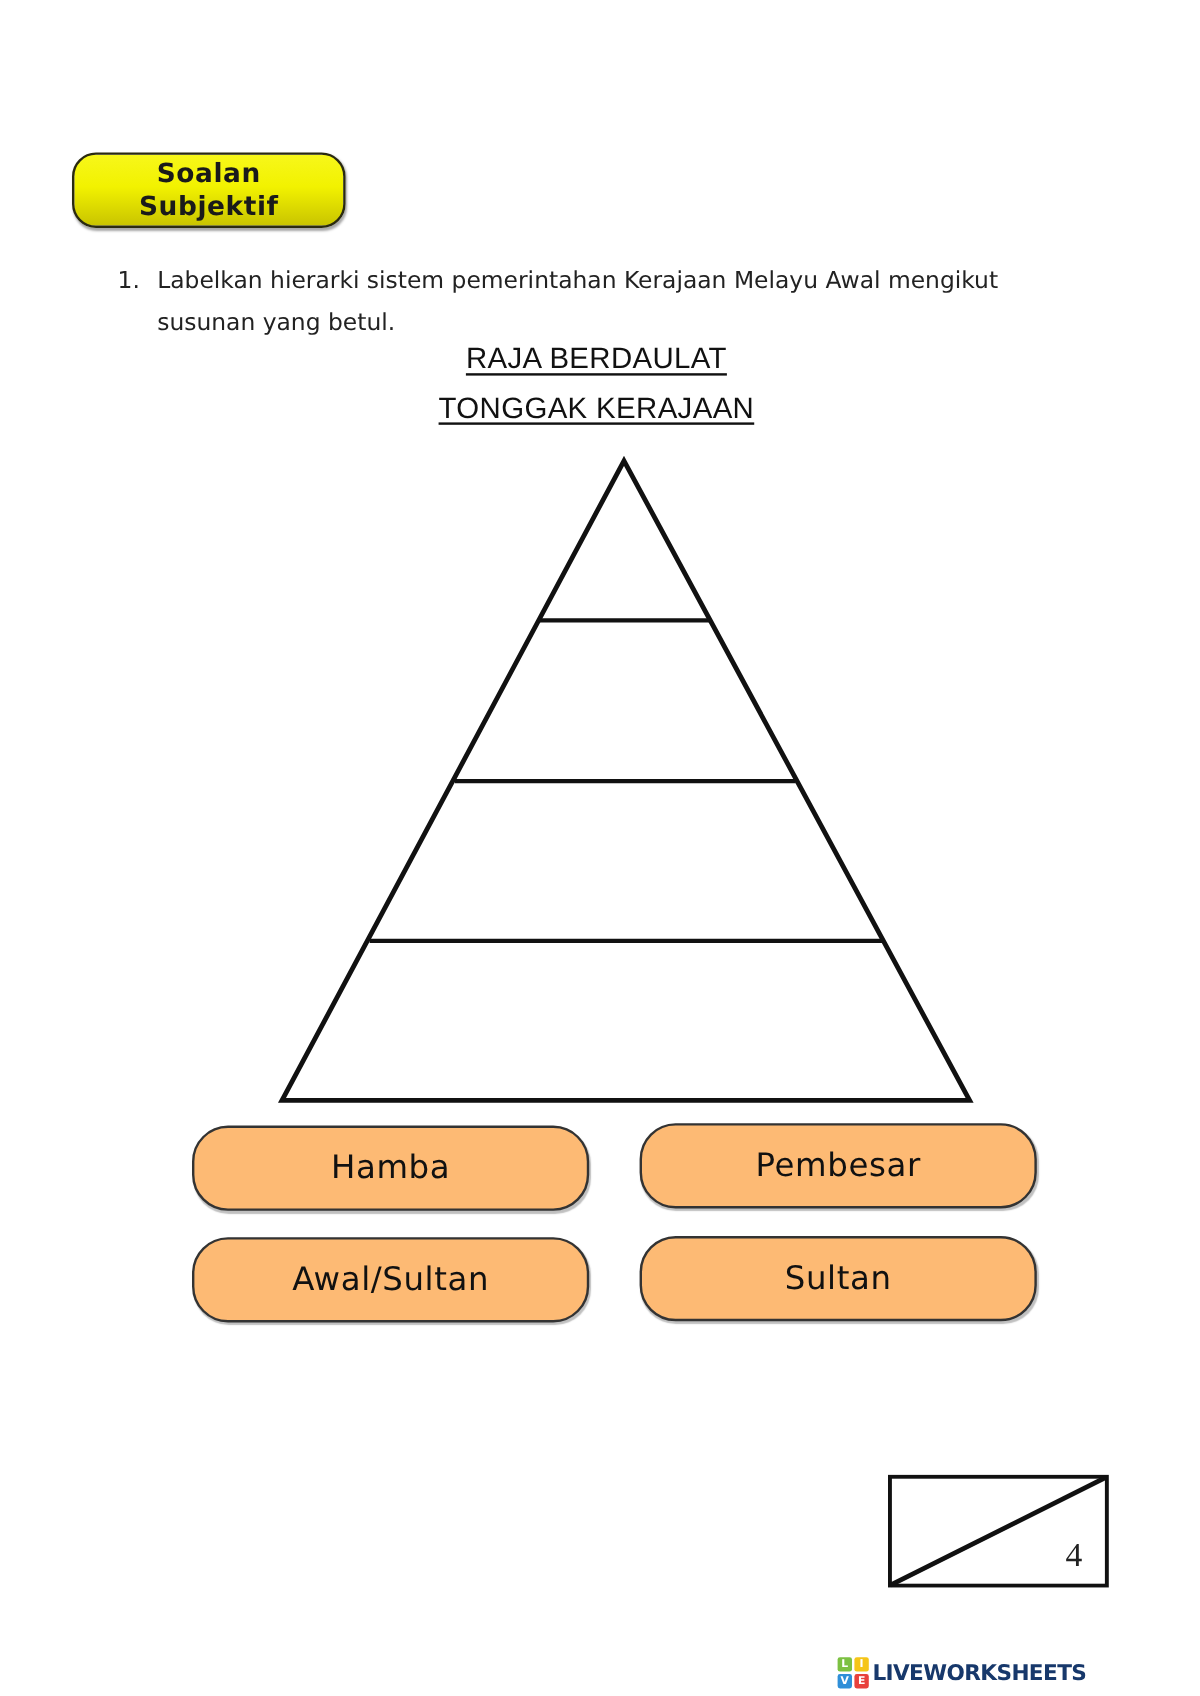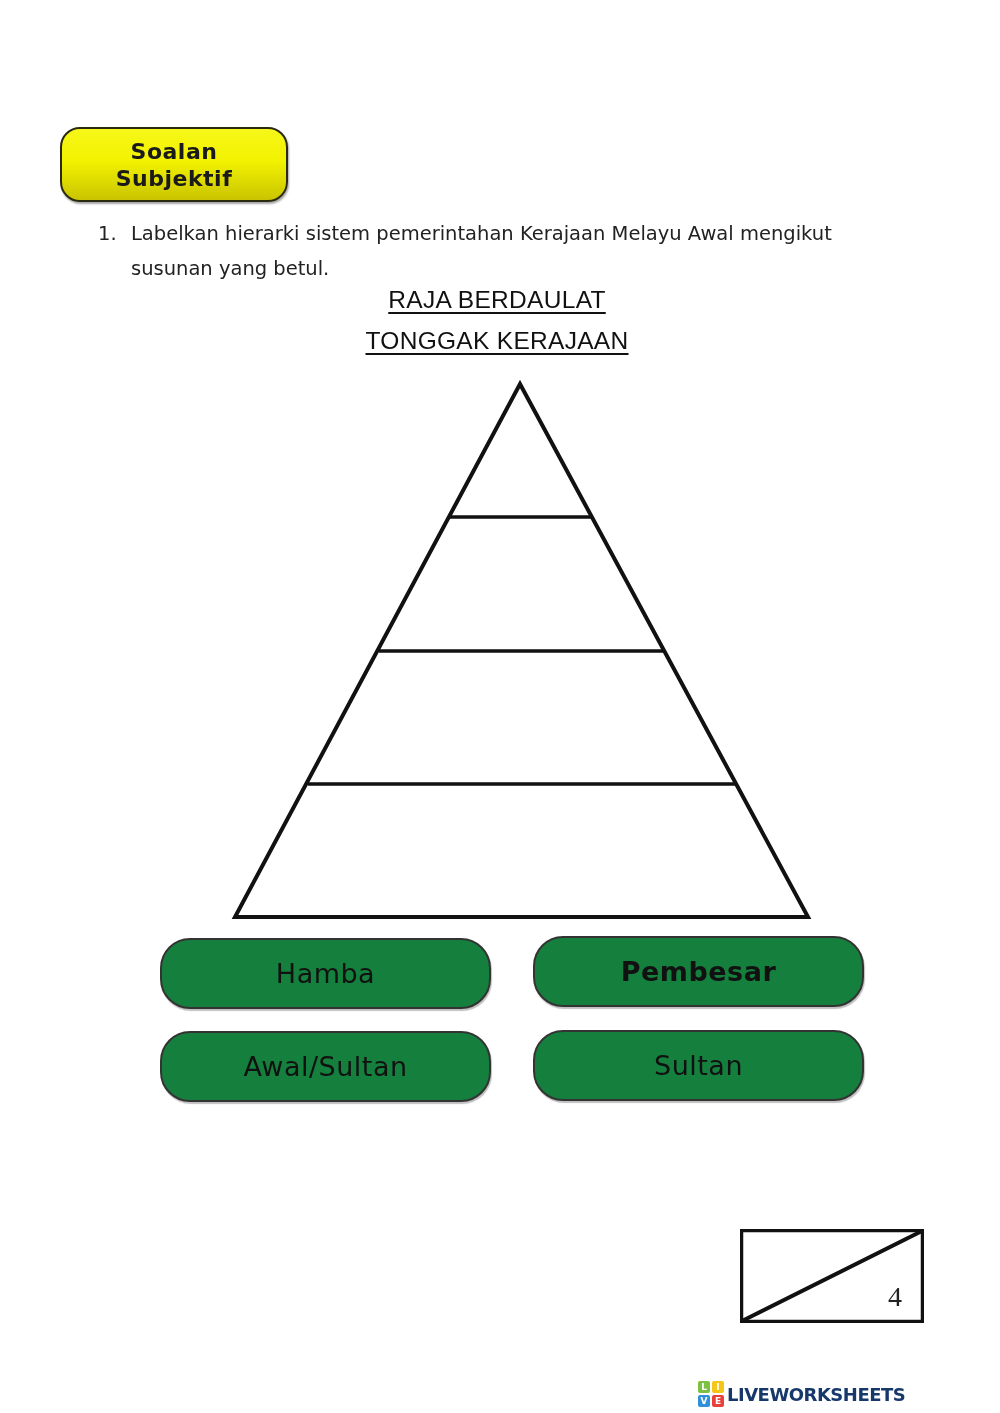--- a/index.html
+++ b/index.html
@@ -13,21 +13,21 @@
       position: relative;
       overflow: hidden;
       font-family: "DejaVu Sans", sans-serif;
       color: #111;
     }
     .badge {
       position: absolute;
       left: 60px;
       top: 127px;
       width: 228px;
-      height: 75px;
+      height: 63px;
       box-sizing: border-box;
       border: 2px solid #2a2a10;
       border-radius: 20px;
       background: linear-gradient(to bottom, #f7f71a 0%, #f2f200 45%, #c9c400 100%);
       box-shadow: 1px 2px 2px rgba(0,0,0,0.35);
       display: flex;
       flex-direction: column;
       align-items: center;
       justify-content: center;
       line-height: 27px;
@@ -84,33 +84,33 @@
     .pyramid .layer {
       pointer-events: all;
     }
     .pill {
       position: absolute;
       box-sizing: border-box;
       width: 331px;
       height: 71px;
       border: 2px solid #333;
       border-radius: 30px;
-      background: #15803d;
+      background: #fdba74;
       box-shadow: 1px 2px 1px rgba(0,0,0,0.25);
       display: flex;
       align-items: center;
       justify-content: center;
       font-family: "DejaVu Sans", sans-serif;
       font-size: 27px;
       color: #111;
       cursor: grab;
       letter-spacing: 0.5px;
     }
     .pill.p1 { left: 160px; top: 938px; }
-    .pill.p2 { left: 533px; top: 936px; font-weight: bold; }
+    .pill.p2 { left: 533px; top: 936px; }
     .pill.p3 { left: 160px; top: 1031px; }
     .pill.p4 { left: 533px; top: 1030px; }
     .score-box {
       position: absolute;
       left: 740px;
       top: 1229px;
       width: 184px;
       height: 94px;
     }
     .score-box svg { position: absolute; left: 0; top: 0; }

